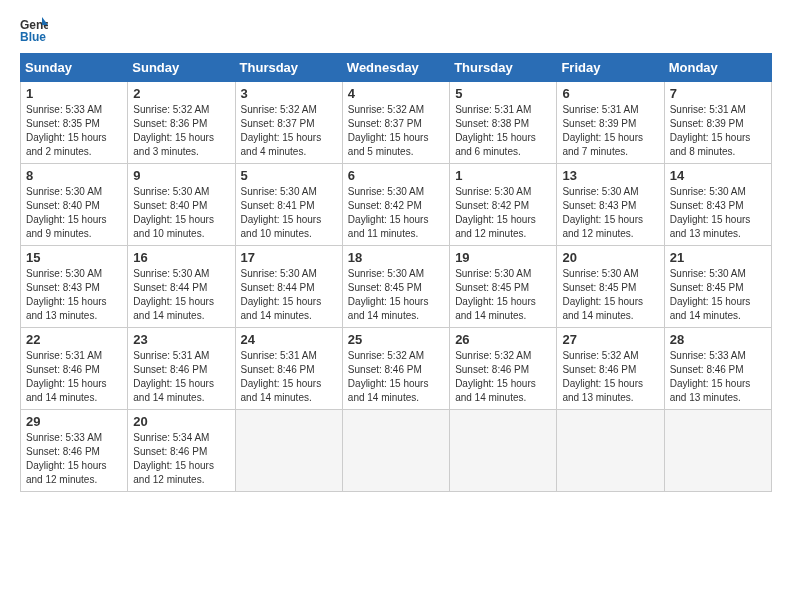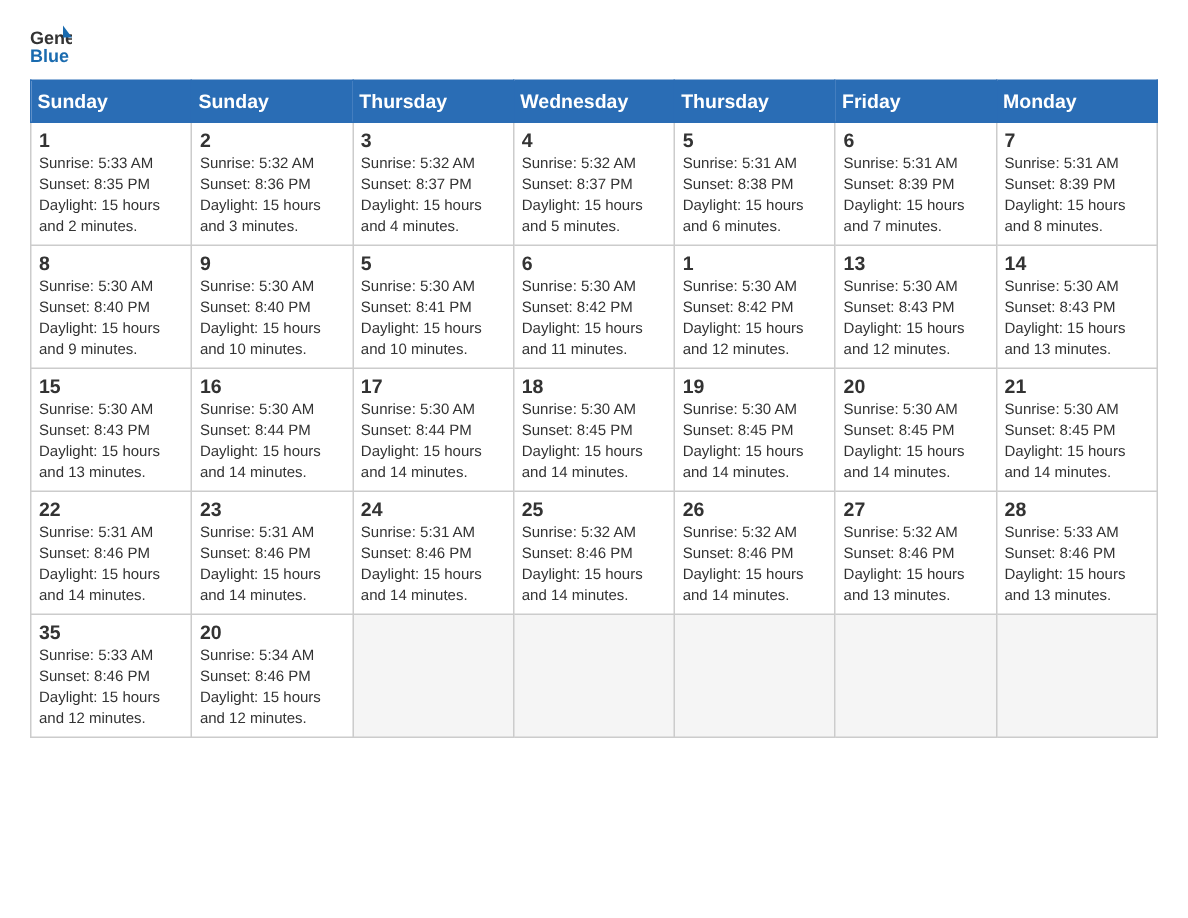--- a/index.html
+++ b/index.html
@@ -223,21 +223,21 @@
           <div class="day-number">27</div>
           <div class="day-info">Sunrise: 5:32 AM<br>Sunset: 8:46 PM<br>Daylight: 15 hours and 13 minutes.</div>
         </td>
         <td>
           <div class="day-number">28</div>
           <div class="day-info">Sunrise: 5:33 AM<br>Sunset: 8:46 PM<br>Daylight: 15 hours and 13 minutes.</div>
         </td>
       </tr>
       <tr>
         <td>
-          <div class="day-number">35</div>
+          <div class="day-number">29</div>
           <div class="day-info">Sunrise: 5:33 AM<br>Sunset: 8:46 PM<br>Daylight: 15 hours and 12 minutes.</div>
         </td>
         <td>
           <div class="day-number">20</div>
           <div class="day-info">Sunrise: 5:34 AM<br>Sunset: 8:46 PM<br>Daylight: 15 hours and 12 minutes.</div>
         </td>
         <td class="empty"></td>
         <td class="empty"></td>
         <td class="empty"></td>
         <td class="empty"></td>

